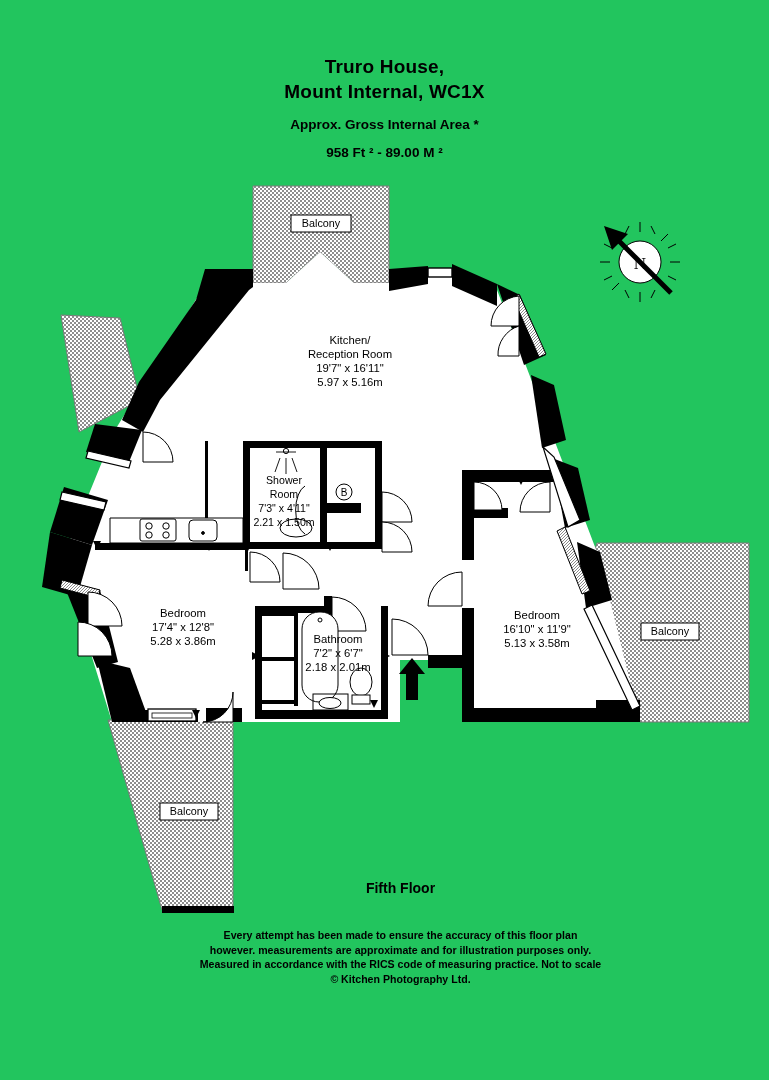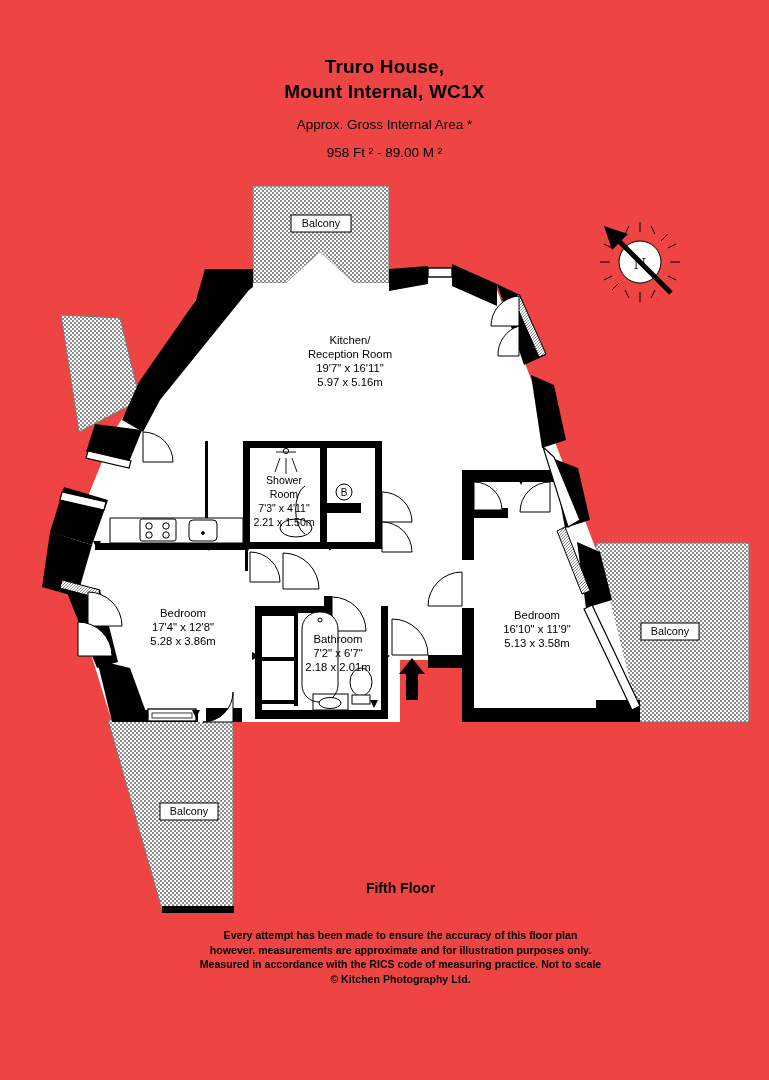--- a/index.html
+++ b/index.html
@@ -14,39 +14,39 @@
     font-family: "Liberation Sans", sans-serif;
     color: #000000;
     overflow: hidden;
     position: relative;
   }
   #sheet {
     position: absolute;
     left: 0; top: 0;
     width: 769px;
     height: 1080px;
-    background: #ef4444;
+    background: #22c55e;
   }
   
   .header {
     position: absolute;
     left: 0; top: 54px;
     width: 769px;
     text-align: center;
   }
   .title-line {
     font-size: 19px;
     font-weight: bold;
     letter-spacing: 0.2px;
     line-height: 25px;
   }
   .subtitle {
     margin-top: 11px;
     font-size: 13.5px;
-    font-weight: normal;
+    font-weight: bold;
     line-height: 20px;
   }
   .subtitle .area {
     display: block;
     margin-top: 8px;
   }
   
   .floor-label {
     position: absolute;
     left: 0;

